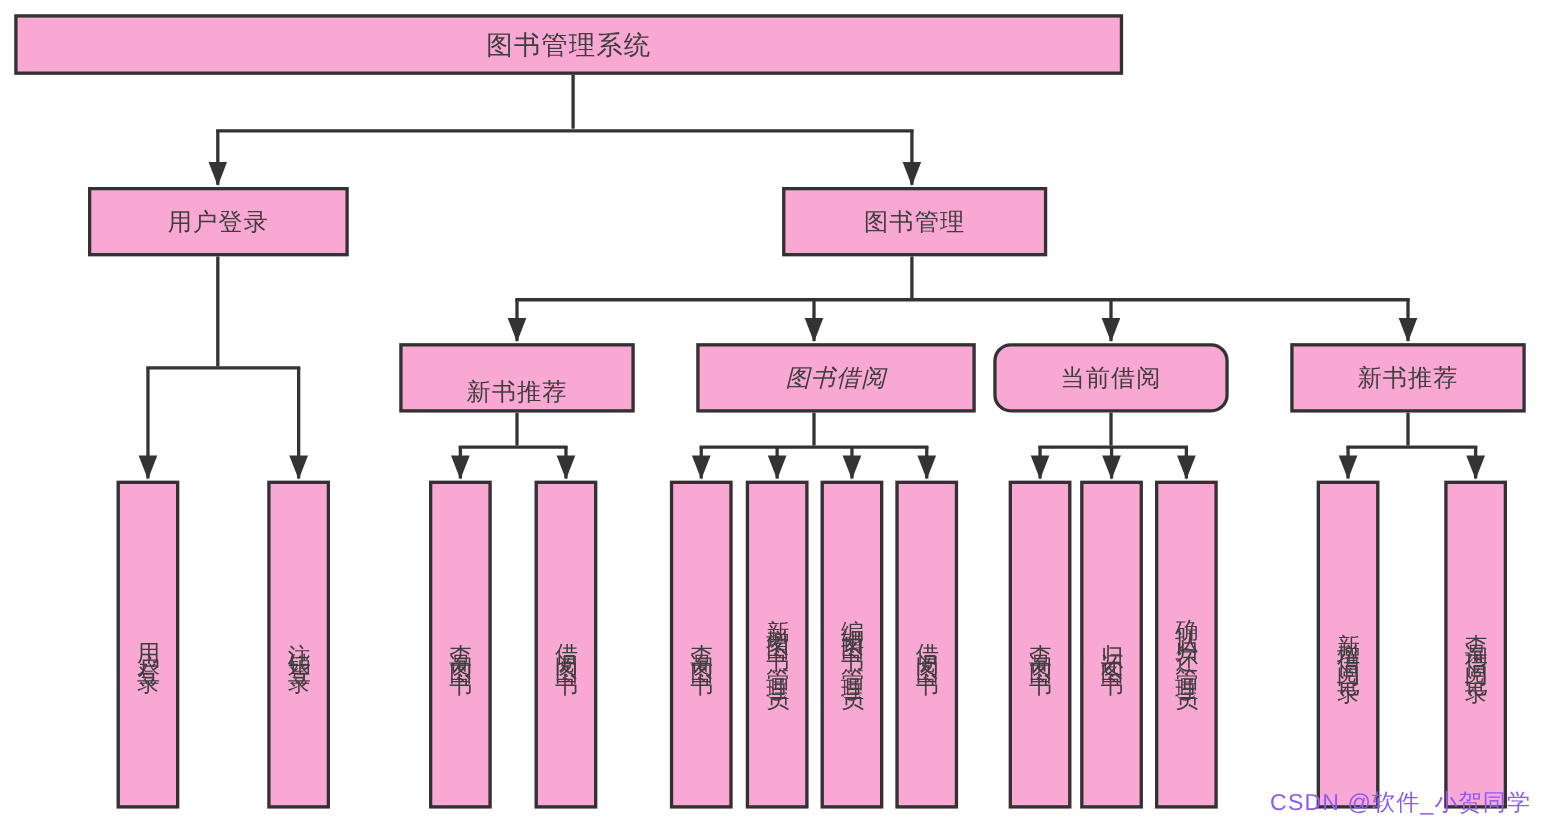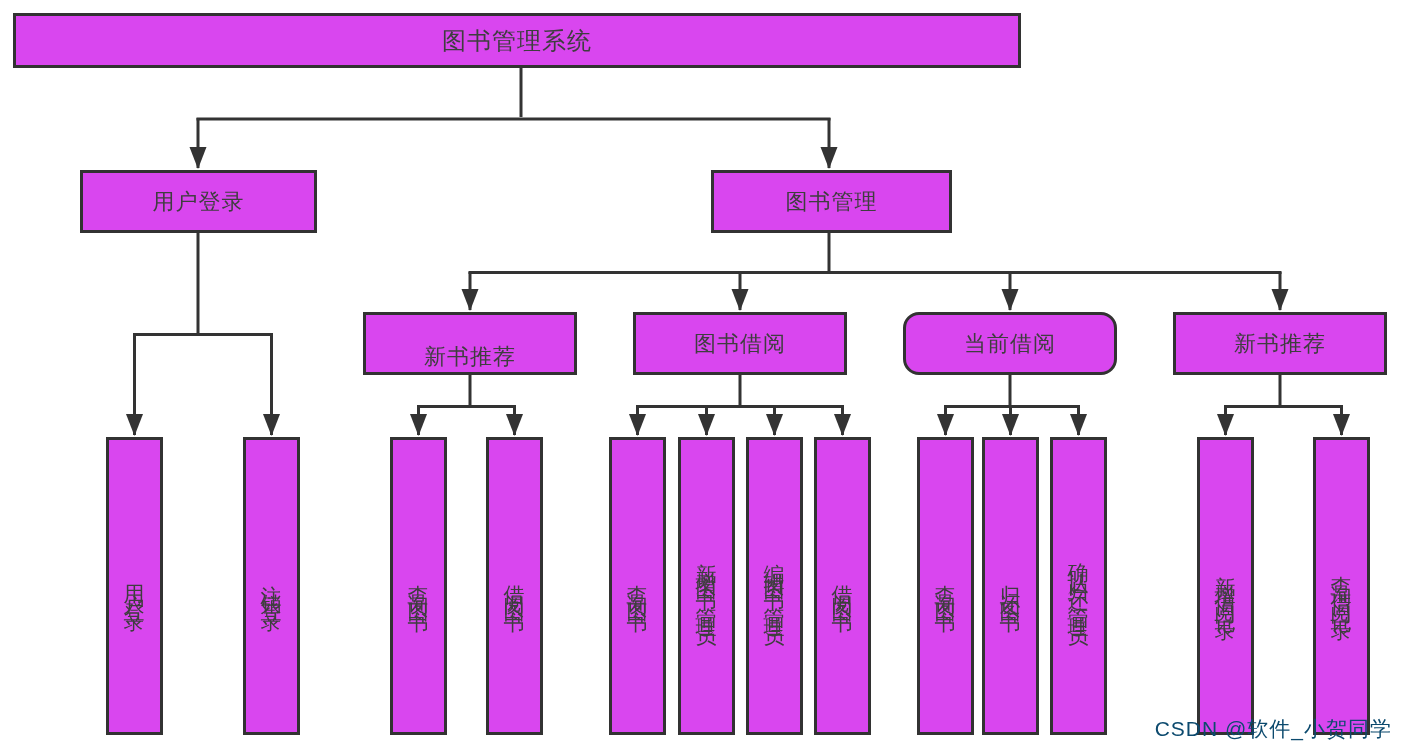--- a/index.html
+++ b/index.html
@@ -18,21 +18,21 @@
   .connectors {
     position: absolute;
     left: 0;
     top: 0;
     z-index: 1;
   }
   .node {
     position: absolute;
     box-sizing: border-box;
     border: 3px solid #323232;
-    background: #d946ef;
+    background: #f9a8d4;
     color: #3e3e3e;
     display: flex;
     align-items: center;
     justify-content: center;
     z-index: 2;
   }
   .node.root {
     left: 13px; top: 13px;
     width: 1008px; height: 55px;
     font-size: 24px;
@@ -54,21 +54,21 @@
     text-orientation: mixed;
     letter-spacing: 9px;
     line-height: 1;
     white-space: nowrap;
   }
   
   #n-user-login    { left: 80px;  top: 170px; width: 237px; }
   #n-book-mgmt     { left: 711px; top: 170px; width: 241px; }
   
   #n-new-book      { left: 363px;  top: 312px; width: 214px; align-items: flex-end; }
-  #n-book-borrow   { left: 633px;  top: 312px; width: 214px; }
+  #n-book-borrow   { left: 633px;  top: 312px; width: 254px; font-style: italic; }
   #n-current-bor   { left: 903px;  top: 312px; width: 214px; border-radius: 16px; }
   #n-bor-records   { left: 1173px; top: 312px; width: 214px; }
   
   #lf-a1 { left: 106px; }
   #lf-a2 { left: 243px; }
   #lf-b1 { left: 390px; }
   #lf-b2 { left: 486px; }
   #lf-c1 { left: 609px; }
   #lf-c2 { left: 678px; }
   #lf-c3 { left: 746px; }
@@ -77,21 +77,21 @@
   #lf-d2 { left: 982px; }
   #lf-d3 { left: 1050px; }
   #lf-e1 { left: 1197px; }
   #lf-e2 { left: 1313px; }
 
   .watermark {
     position: absolute;
     right: 13px;
     bottom: 4px;
     font-size: 21px;
-    color: #0c4a6e;
+    color: #8b5cf6;
     letter-spacing: 1px;
     z-index: 5;
     white-space: nowrap;
   }
 </style>
 </head>
 <body>
 
 <div class="stage">
 

